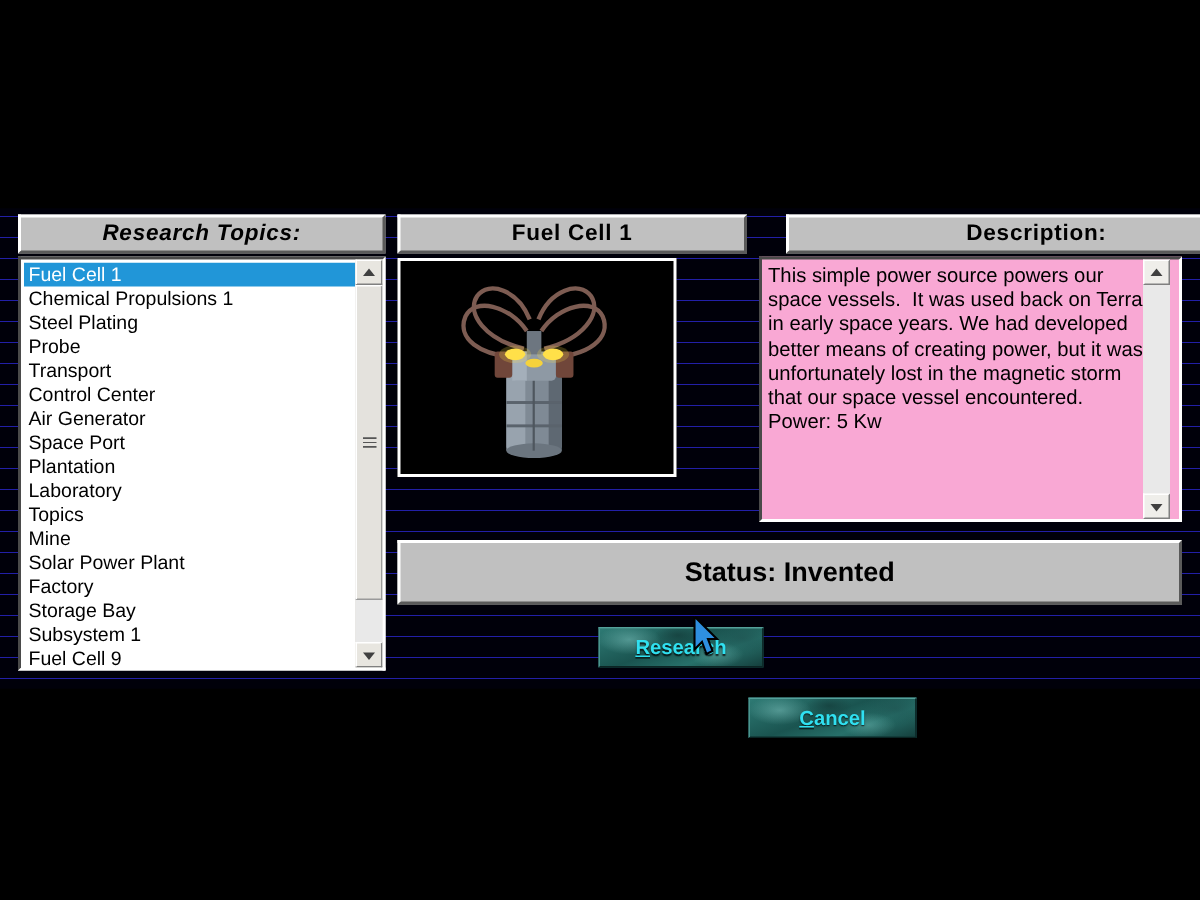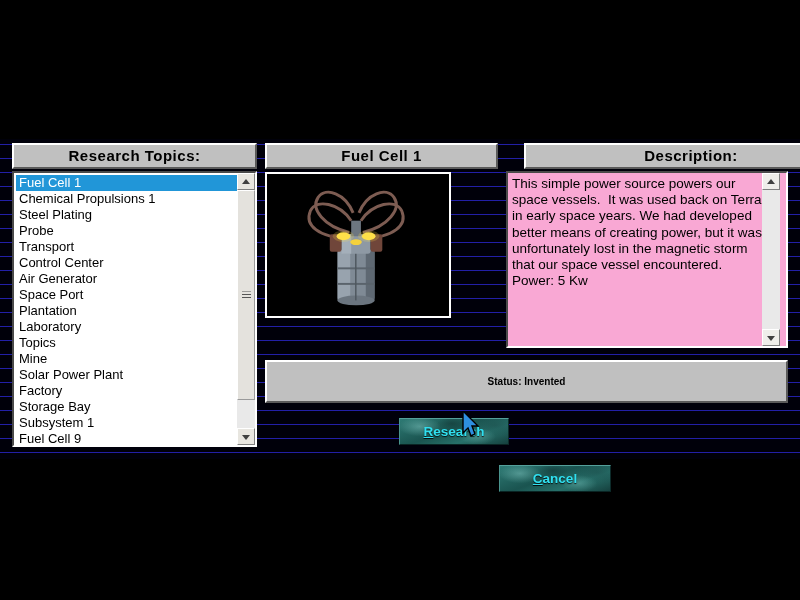--- a/index.html
+++ b/index.html
@@ -48,21 +48,21 @@
     text-align: center;
     font-size: 15px;
     font-weight: bold;
     color: #000000;
     letter-spacing: 0.5px;
     white-space: nowrap;
     overflow: hidden;
   }
 
   
-  #topics-header { left: 12px; top: 143px; width: 245px; }
+  #topics-header { left: 12px; top: 143px; width: 245px; font-style: italic; }
 
   #topics-list-box {
     position: absolute;
     left: 12px; top: 171px;
     width: 245px; height: 276px;
     background: #ffffff;
     border-top: 2px solid #4a4a4a;
     border-left: 2px solid #4a4a4a;
     border-right: 2px solid #ffffff;
     border-bottom: 2px solid #ffffff;
@@ -191,21 +191,21 @@
   }
 
   
   #status-bar {
     position: absolute;
     left: 265px; top: 360px;
     width: 523px; height: 43px;
     display: flex;
     align-items: center;
     justify-content: center;
-    font-size: 10px;
+    font-size: 18px;
     font-weight: bold;
     color: #000000;
   }
 
   
   .gbutton {
     position: absolute;
     top: 418px;
     height: 27px;
     display: flex;

